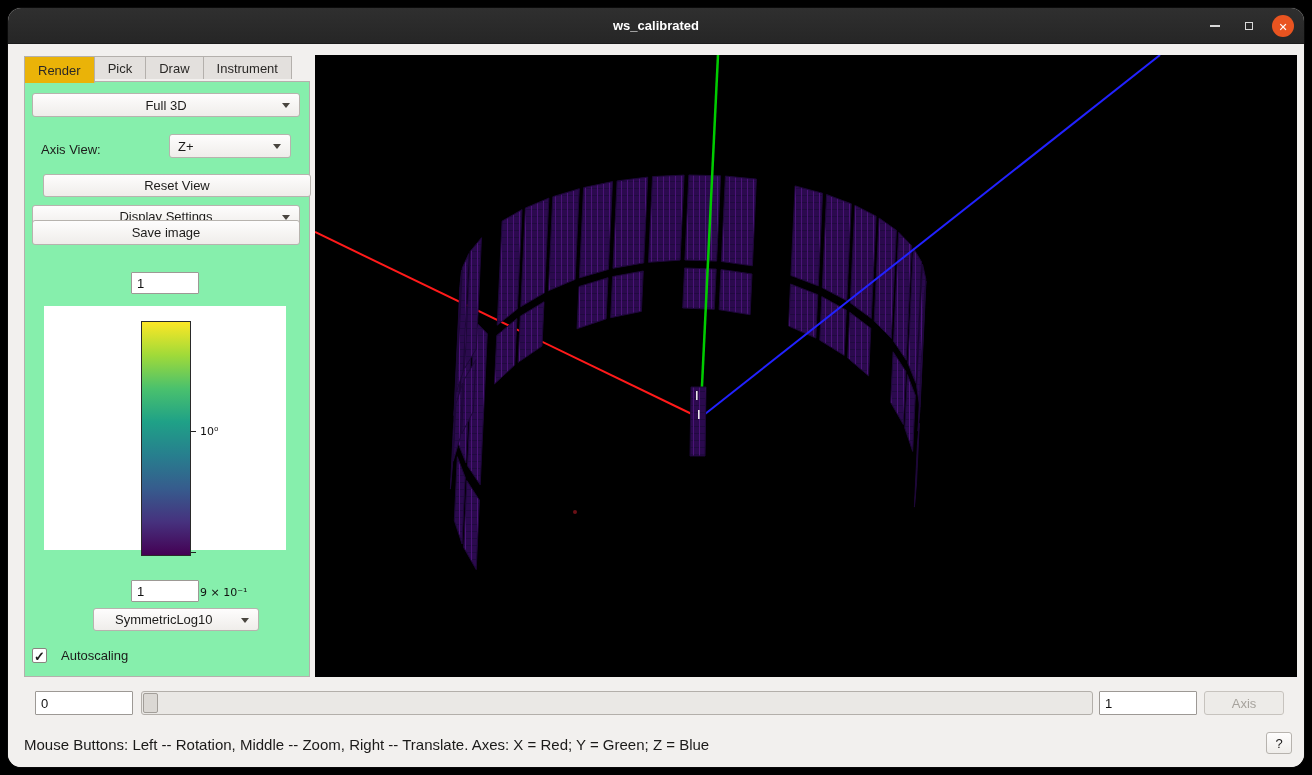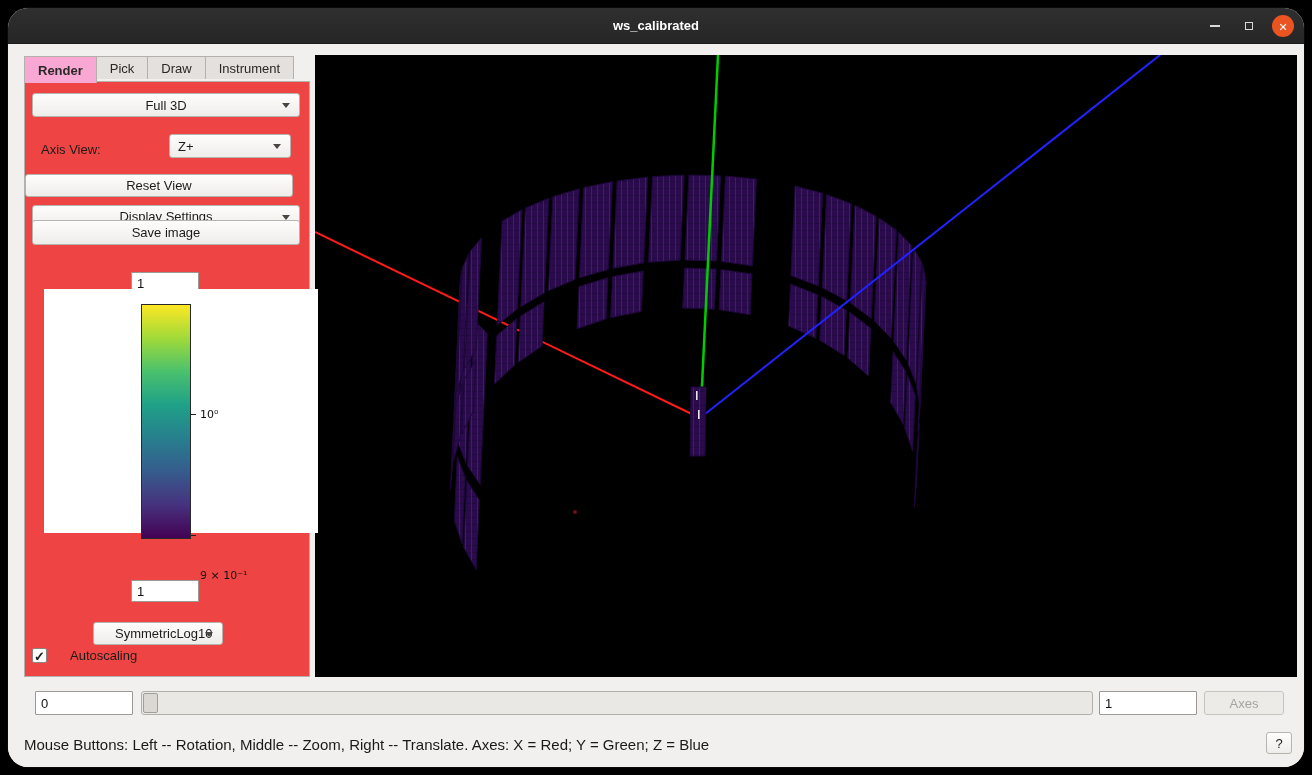--- a/index.html
+++ b/index.html
@@ -1,62 +1,62 @@
 <!DOCTYPE html>
 <html><head>
 <meta charset="utf-8">
 <style>
   html,body{margin:0;padding:0;}
   body{width:1312px;height:775px;background:#000;position:relative;
        font-family:"Liberation Sans",sans-serif;-webkit-font-smoothing:antialiased;}
   .window{position:absolute;left:8px;top:8px;width:1296px;height:759px;
-          border-radius:20px;overflow:hidden;background:#f2f0ee;box-shadow:0 0 0 1px #0a0a0a;}
+          border-radius:13px;overflow:hidden;background:#f2f0ee;box-shadow:0 0 0 1px #0a0a0a;}
   
   .titlebar{height:36px;background:linear-gradient(#2f2f2f,#262626);position:relative;
             display:flex;align-items:center;justify-content:center;border-bottom:1px solid #1c1c1c;box-sizing:border-box;}
   .titlebar .title{color:#ffffff;font-weight:bold;font-size:13px;}
   .win-controls{position:absolute;right:10px;top:0;height:36px;display:flex;align-items:center;gap:12px;}
   .wc-btn{width:22px;height:22px;border-radius:50%;display:flex;align-items:center;justify-content:center;cursor:default;}
   .min-bar{width:10px;height:2px;background:#d9d9d9;display:block;}
   .max-box{width:8px;height:8px;border:1.5px solid #d9d9d9;display:block;box-sizing:border-box;}
   .wc-close{background:#e95420;}
   .close-x::before{content:"\2715";color:#fff;font-size:11px;line-height:1;}
   
   .content{position:absolute;left:0;top:36px;width:1296px;height:723px;background:#f2f0ee;}
   
   .tabbar{position:absolute;left:16px;top:12px;display:flex;z-index:3;}
   .tab{margin-top:0;height:22px;padding:0 13px;font-size:13px;color:#2a2826;background:#e3e0dd;
        border:1px solid #b4b0ac;border-bottom:none;display:flex;align-items:center;margin-right:-1px;}
-  .tab.active{margin-top:0;height:26px;background:#f9a8d4;position:relative;z-index:4;font-weight:bold;}
+  .tab.active{margin-top:0;height:26px;background:#eab308;position:relative;z-index:4;}
   .pane{position:absolute;left:16px;top:37px;width:286px;height:596px;border:1px solid #b4b0ac;
-        background:#ef4444;box-sizing:border-box;z-index:2;}
+        background:#86efac;box-sizing:border-box;z-index:2;}
   
   .btn,.combo{position:absolute;height:24px;border:1px solid #b7b3ae;border-radius:3px;
        background:linear-gradient(#fefdfd,#efedea);font-size:13px;color:#1c1b1a;
        display:flex;align-items:center;justify-content:center;box-sizing:border-box;cursor:default;}
   .combo-left{justify-content:flex-start;padding-left:8px;}
   .chev{position:absolute;right:9px;top:50%;margin-top:-2px;width:0;height:0;
         border-left:4px solid transparent;border-right:4px solid transparent;border-top:5px solid #49453f;}
   .label{position:absolute;font-size:13px;color:#1c1b1a;}
   .linput{position:absolute;border:1px solid #9d9995;background:#fff;font-size:13px;color:#111;
           padding:0 5px;box-sizing:border-box;font-family:"Liberation Sans",sans-serif;border-radius:1px;}
   
-  .cbar-box{position:absolute;left:19px;top:207px;width:242px;height:244px;background:#ffffff;padding-left:32px;}
+  .cbar-box{position:absolute;left:19px;top:224px;width:242px;height:244px;background:#ffffff;}
   .cbar{position:absolute;left:97px;top:15px;width:50px;height:235px;border:1px solid #2a2a2a;box-sizing:border-box;}
   .cb-tickmark{position:absolute;left:147px;width:5px;height:1px;background:#222;}
   .cb-ticklabel{position:absolute;left:156px;transform:translateY(-50%);font-size:11px;color:#111;
                 font-family:"DejaVu Sans",sans-serif;white-space:nowrap;}
   
   .checkbox-row{position:absolute;left:7px;top:566px;display:flex;align-items:center;}
   .checkbox{width:15px;height:15px;background:#fff;border:1px solid #89857f;box-sizing:border-box;
             display:flex;align-items:center;justify-content:center;border-radius:2px;}
   .checkbox .mark{display:none;}
   .checkbox.checked .mark{display:block;}
   .checkbox .mark::before{content:"\2713";font-size:13px;font-weight:bold;color:#1b1a18;line-height:1;}
-  .checkbox-label{margin-left:23px;font-size:13px;color:#1c1b1a;}
+  .checkbox-label{margin-left:14px;font-size:13px;color:#1c1b1a;}
   
   .viewport{position:absolute;left:307px;top:11px;width:982px;height:622px;background:#000;overflow:hidden;}
   .viewport svg{display:block;}
   
   .slider{position:absolute;left:133px;top:647px;width:952px;height:24px;background:#eae8e5;
           border:1px solid #b3afaa;border-radius:3px;box-sizing:border-box;}
   .slider-handle{position:absolute;left:1px;top:1px;width:15px;height:20px;background:#dbd8d4;
           border:1px solid #a29e99;border-radius:2px;box-sizing:border-box;}
   .btn-disabled{position:absolute;height:24px;border:1px solid #c7c3be;border-radius:3px;background:#edebe8;
           color:#a7a39d;font-size:13px;display:flex;align-items:center;justify-content:center;box-sizing:border-box;}
@@ -101,42 +101,42 @@
         <span>Full 3D</span>
         <span class="chev"></span>
       </div>
 
       <div class="label" style="left:16px;top:56px;height:24px;line-height:24px;">Axis View:</div>
       <div class="combo combo-left" style="left:144px;top:52px;width:122px;">
         <span>Z+</span>
         <span class="chev"></span>
       </div>
 
-      <div class="btn" style="left:0;top:92px;width:268px;height:23px;">Reset View</div>
+      <div class="btn" style="left:18px;top:92px;width:268px;height:23px;">Reset View</div>
 
       <div class="combo" style="left:7px;top:123px;width:268px;height:23px;">
         <span>Display Settings</span>
         <span class="chev"></span>
       </div>
 
       <div class="btn" style="left:7px;top:138px;width:268px;height:25px;text-align:center;">Save image</div>
 
       <input class="linput" style="left: 106px; top: 190px; width: 68px; height: 22px;" value="1">
 
       <div class="cbar-box" id="cbar-box">
         <div class="cbar" id="cbar" style="background: linear-gradient(rgb(253, 231, 37), rgb(160, 218, 57), rgb(74, 193, 109), rgb(31, 161, 135), rgb(39, 127, 142), rgb(54, 92, 141), rgb(70, 50, 126), rgb(68, 1, 84));"></div>
       <div class="cb-tickmark" style="top: 124.98px;"></div>
           <div class="cb-ticklabel" style="top: 124.98px;">10⁰</div>
           <div class="cb-tickmark" style="top: 246.475px;"></div>
           <div class="cb-ticklabel" style="top: 246.475px; margin-top: 40px;">9 × 10⁻¹</div>
         </div>
 
       <input class="linput" style="left: 106px; top: 498px; width: 68px; height: 22px;" value="1">
 
-      <div class="combo combo-left" style="left:68px;top:540px;width:130px;height:23px;padding-left:21px;">
+      <div class="combo combo-left" style="left:68px;top:526px;width:166px;height:23px;padding-left:21px;">
         <span>SymmetricLog10</span>
         <span class="chev"></span>
       </div>
 
       <div class="checkbox-row">
         <div class="checkbox checked">
             <span class="mark"></span>
           </div>
         <div class="checkbox-label">Autoscaling</div>
       </div>
@@ -201,19 +201,19 @@
     <rect x="383" y="355" width="1.6" height="9" fill="#e8e8e8"></rect>
     <circle cx="260" cy="457" r="2" fill="#6b1016"></circle>
   </svg>
       </div>
 
     <input class="linput" style="left: 27px; top: 647px; width: 98px; height: 24px;" value="0">
     <div class="slider">
       <div class="slider-handle"></div>
     </div>
     <input class="linput" style="left: 1091px; top: 647px; width: 98px; height: 24px;" value="1">
-    <div class="btn-disabled" style="left:1196px;top:647px;width:80px;">Axes</div>
+    <div class="btn-disabled" style="left:1196px;top:647px;width:80px;">Axis</div>
 
     <div class="status-msg">Mouse Buttons: Left -- Rotation, Middle -- Zoom, Right -- Translate. Axes: X = Red; Y = Green; Z = Blue</div>
     <div class="help-btn">?</div>
 
   </div>
 </div>
 
 </body></html>

